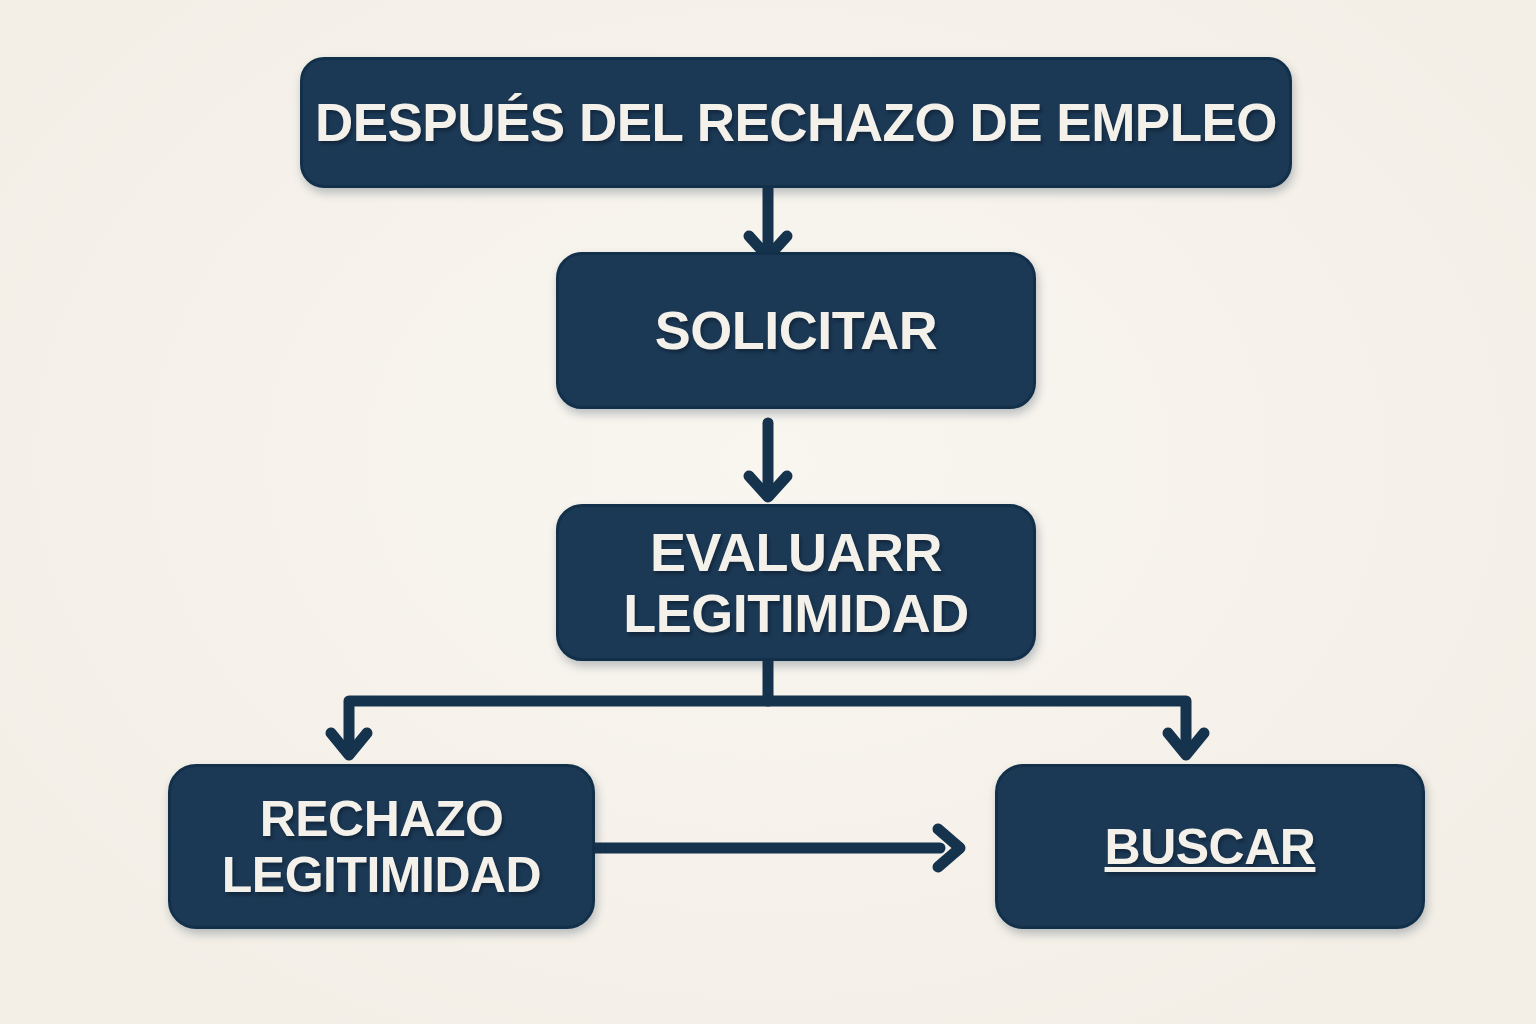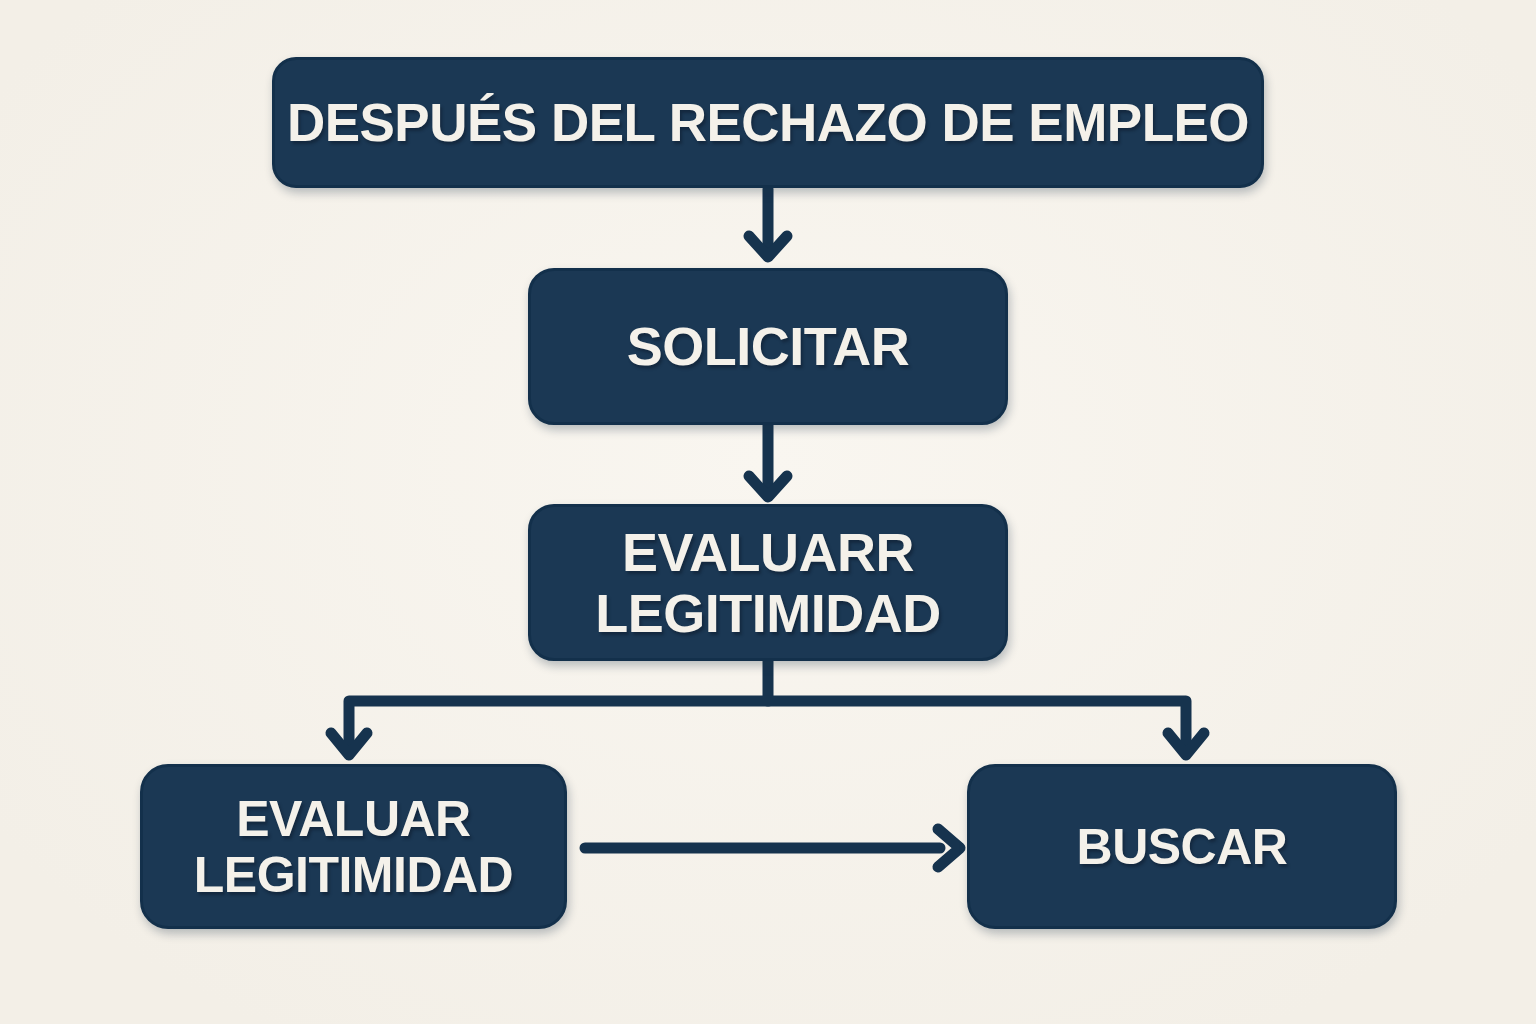--- a/index.html
+++ b/index.html
@@ -37,27 +37,28 @@
     background: var(--node-fill);
     border: 3px solid var(--node-border);
     border-radius: 26px;
     box-shadow: 2px 5px 10px rgba(26, 46, 70, 0.28);
     color: var(--node-text);
     font-weight: 700;
     text-align: left;
     letter-spacing: -0.5px;
     line-height: 1.12;
     text-shadow: 2px 3px 3px rgba(10, 22, 38, 0.45);
+    margin-left: 28px;
   }
   .node .line { display: block; white-space: nowrap; }
   .node-title  { left: 272px; top: 57px;  width: 992px; height: 131px; font-size: 53px; border-radius: 24px; }
-  .node-step2  { left: 528px; top: 268px; width: 480px; height: 157px; font-size: 54px; }
+  .node-step2  { left: 528px; top: 252px; width: 480px; height: 157px; font-size: 54px; }
   .node-step3  { left: 528px; top: 504px; width: 480px; height: 157px; font-size: 54px; }
   .node-left   { left: 140px; top: 764px; width: 427px; height: 165px; font-size: 50px; border-radius: 28px; }
-  .node-right  { left: 967px; top: 764px; width: 430px; height: 165px; font-size: 50px; border-radius: 28px; }
+  .node-right  { left: 967px; top: 764px; width: 430px; height: 165px; font-size: 50px; border-radius: 28px; text-decoration: underline; }
 </style>
 </head>
 <body>
 
 <div class="stage">
 
   <svg class="connectors" viewBox="0 0 1536 1024" xmlns="http://www.w3.org/2000/svg">
     <g>
       <path d="M768 189 L768 246"></path>
       <path d="M749 236 L768 257 L787 236"></path>
@@ -85,21 +86,21 @@
   <div class="node node-step2">
     <span class="line">SOLICITAR</span>
   </div>
 
   <div class="node node-step3">
     <span class="line">EVALUARR</span>
     <span class="line">LEGITIMIDAD</span>
   </div>
 
   <div class="node node-left">
-    <span class="line">EVALUAR</span>
+    <span class="line">RECHAZO</span>
     <span class="line">LEGITIMIDAD</span>
   </div>
 
   <div class="node node-right">
     <span class="line">BUSCAR</span>
   </div>
 
 </div>
 
 </body></html>

